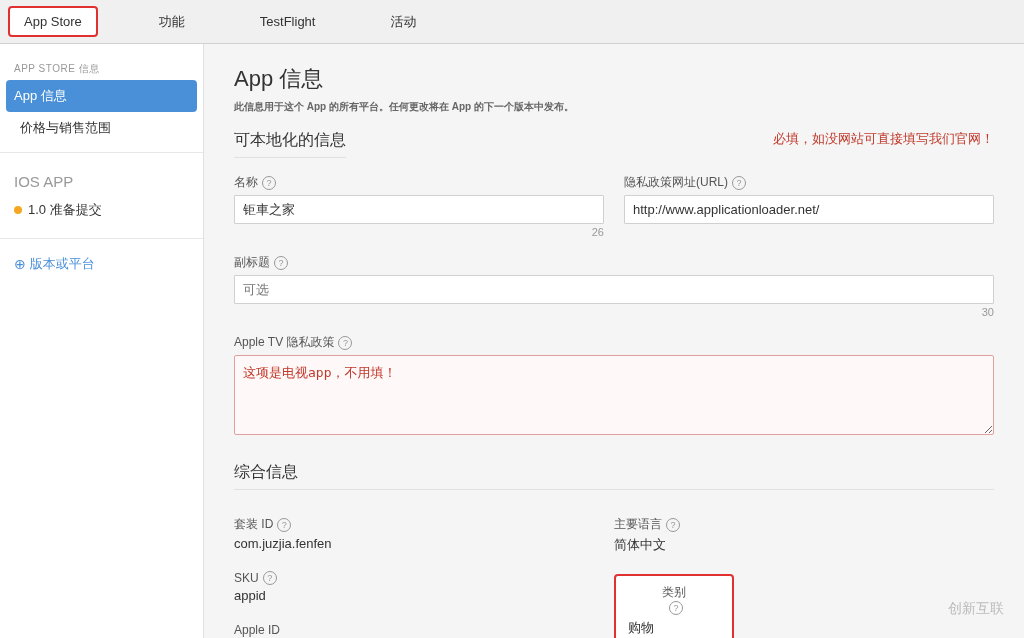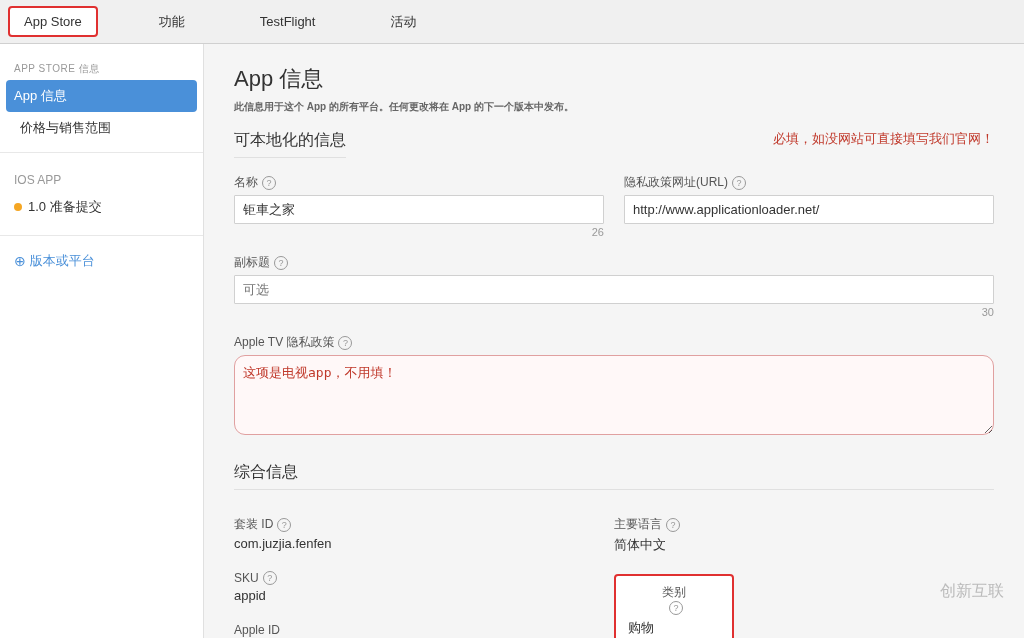--- a/index.html
+++ b/index.html
@@ -66,21 +66,21 @@
     }
     .sidebar-divider {
       height: 1px;
       background: #e8e8e8;
       margin: 8px 0;
     }
     .sidebar-ios-section {
       padding: 4px 0;
     }
     .sidebar-ios-title {
-      font-size: 12px;
+      font-size: 15px;
       color: #999;
       padding: 8px 14px 4px;
     }
     .sidebar-ios-item {
       display: flex;
       align-items: center;
       padding: 7px 14px;
       cursor: pointer;
       font-size: 13px;
       color: #333;
@@ -188,21 +188,21 @@
     }
 
     
     .tv-section {
       margin-bottom: 20px;
     }
     .tv-textarea {
       width: 100%;
       min-height: 80px;
       border: 1px solid #e0a0a0;
-      border-radius: 11px;
+      border-radius: 2px;
       padding: 8px;
       font-size: 13px;
       color: #c0392b;
       background: #fff8f8;
       resize: vertical;
       outline: none;
     }
 
     
     .notice-red {
@@ -251,23 +251,23 @@
       color: #555;
       margin-bottom: 4px;
       display: flex;
       align-items: center;
       flex-direction: column;
     }
 
     
     .watermark {
       position: fixed;
-      bottom: 36px;
+      bottom: 20px;
       right: 20px;
-      font-size: 16px;
+      font-size: 14px;
       color: #bbb;
     }
 
     .localize-header {
       display: flex;
       justify-content: space-between;
       align-items: flex-start;
     }
   </style>
 </head>

